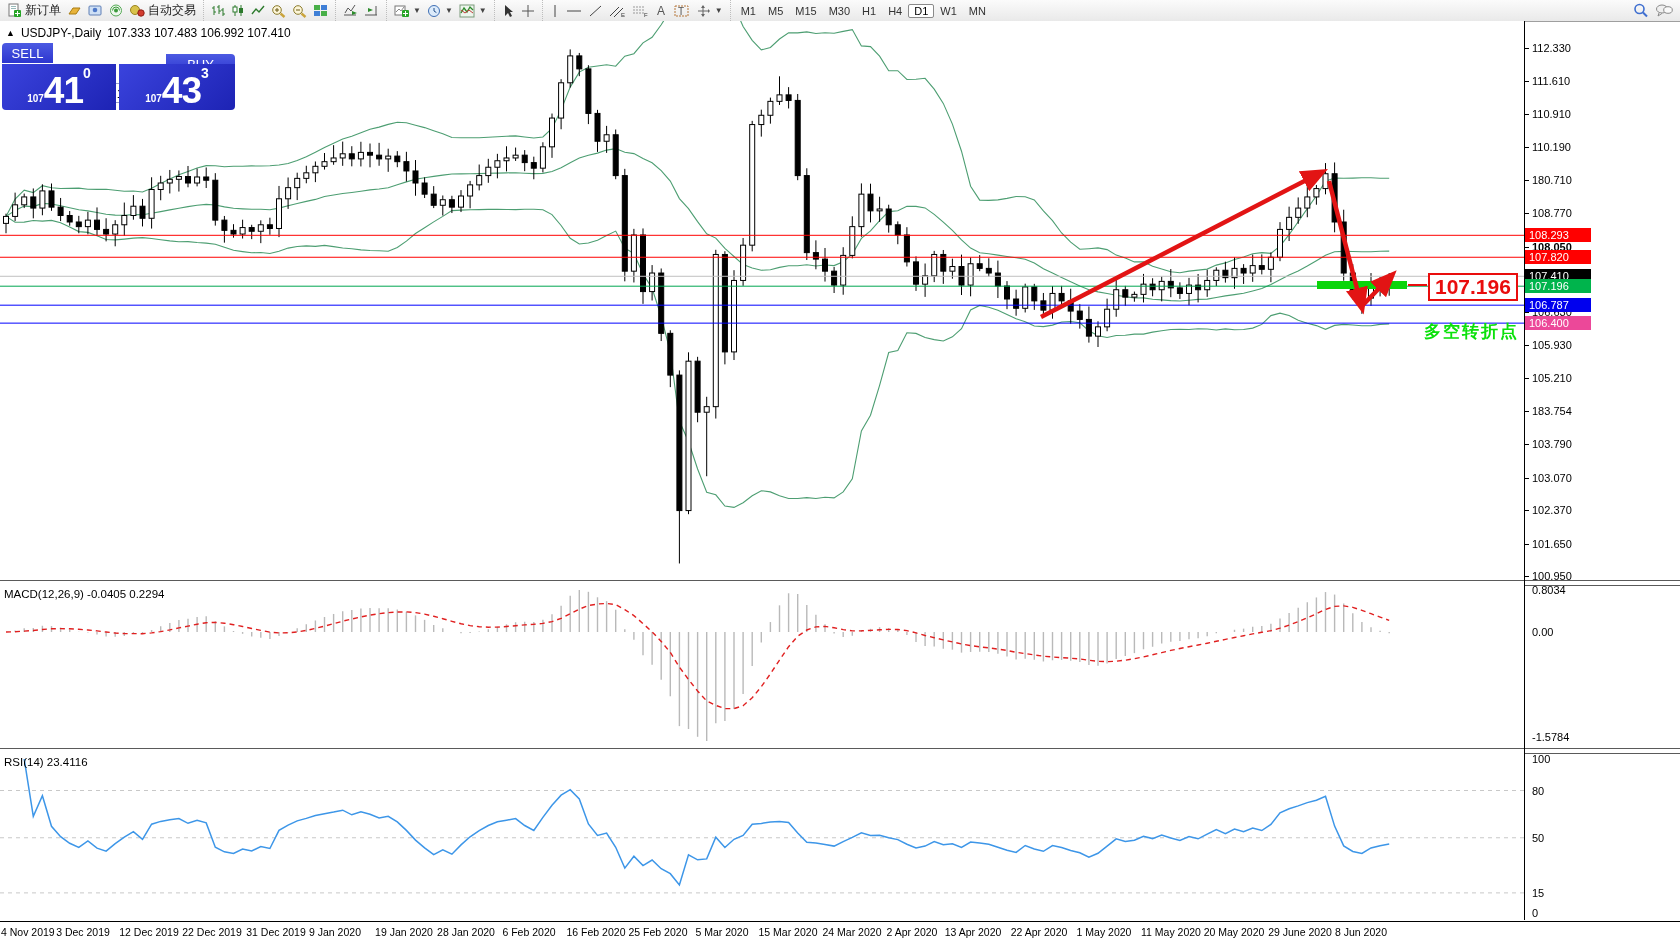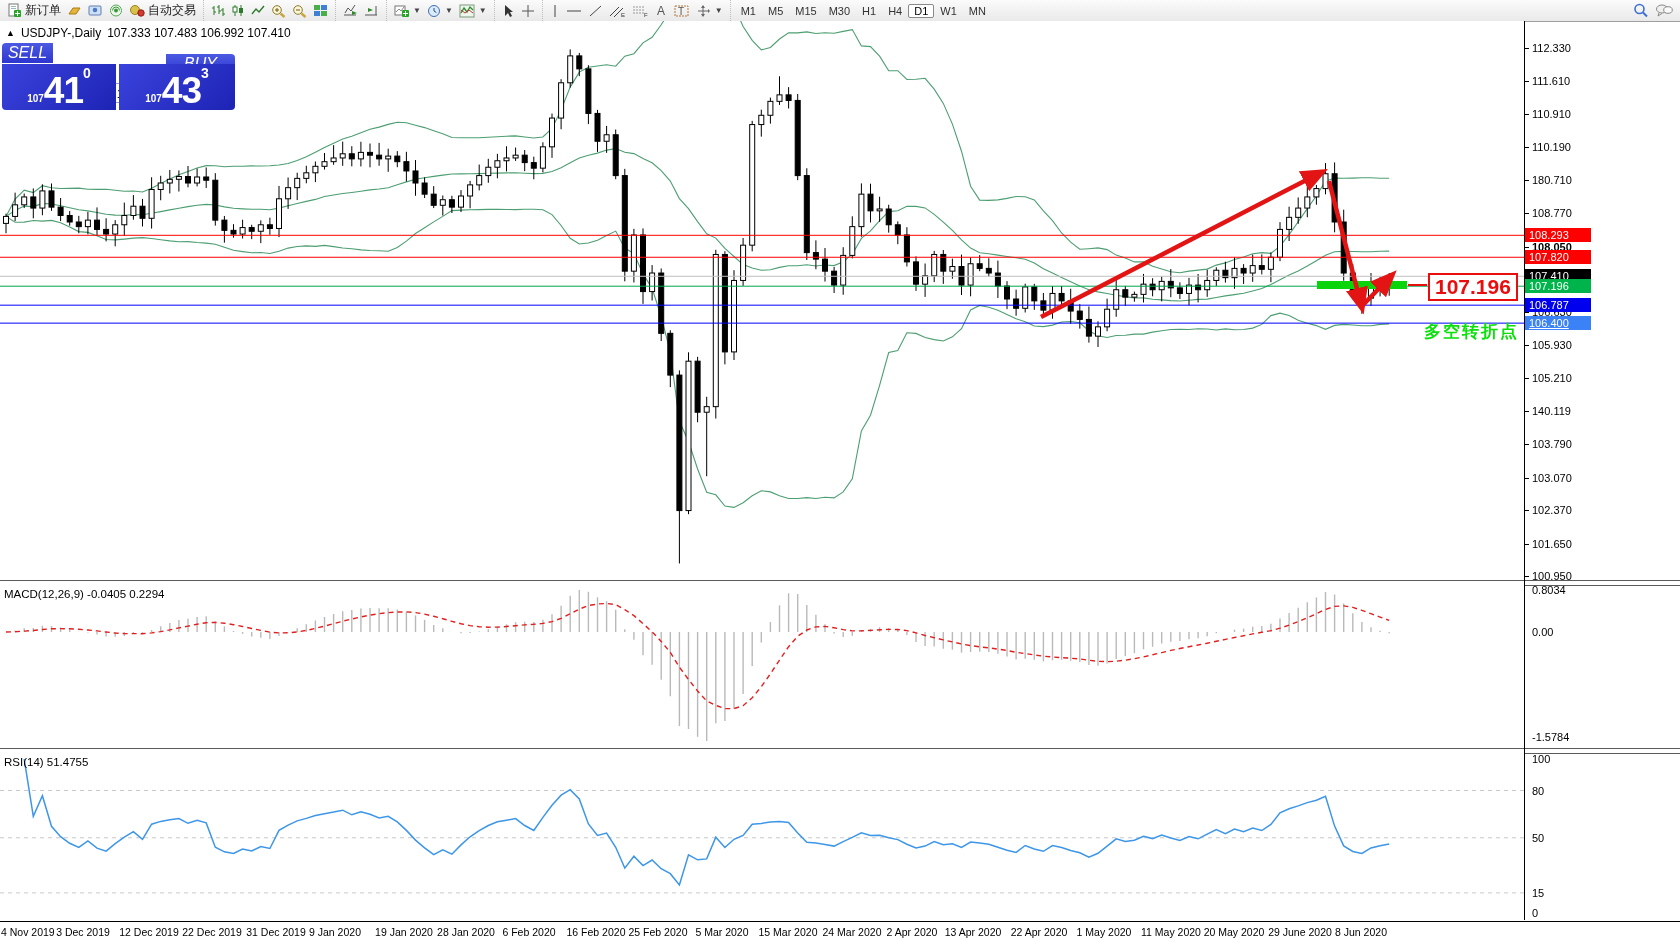--- a/index.html
+++ b/index.html
@@ -30,22 +30,22 @@
      font-size:11px;color:#fff;padding:0 4px;text-align:left;}
   #date-axis{position:absolute;left:0;top:921px;width:1680px;height:21px;border-top:1px solid #000;background:#fff;}
   .xlabel{position:absolute;top:4px;font-size:10.5px;color:#000;white-space:nowrap;transform:translateX(-50%);}
   
   #callout{position:absolute;left:1428px;top:273px;border:2px solid #e90d0d;background:#fff;
      color:#e90d0d;font-size:21px;font-weight:bold;padding:0 5px;line-height:24px;}
   #turning-point{position:absolute;left:1424px;top:320px;color:#0ae10a;font-size:17px;font-weight:bold;
      letter-spacing:2px;white-space:nowrap;}
   
   #trade-panel{position:absolute;left:2px;top:43px;width:233px;height:64px;font-family:"Liberation Sans",sans-serif;}
-  .tp-head{position:absolute;top:0;height:20px;color:#fff;font-size:16px;display:flex;align-items:center;justify-content:center;
-     background:linear-gradient(#4c5ae2,#2d36cf);font-style:italic;}
+  .tp-head{position:absolute;top:0;height:20px;color:#fff;font-size:13px;display:flex;align-items:center;justify-content:center;
+     background:linear-gradient(#4c5ae2,#2d36cf);}
   #sell-btn{left:0;width:51px;border-radius:4px 0 0 0;}
   #buy-btn{left:164px;width:69px;border-radius:0 4px 0 0;margin-top:11px;}
   #vol-box{position:absolute;left:51px;top:0;width:113px;height:20px;background:#fff;border:1px solid #9aa0c8;
      box-sizing:border-box;display:flex;margin-top:40px;}
   .vol-btn{width:17px;height:100%;background:linear-gradient(#f4f4f4,#d8d8d8);border:1px solid #b9b9b9;
      box-sizing:border-box;color:#3b4fd8;font-size:7px;display:flex;align-items:center;justify-content:center;}
   #vol-value{flex:1;font-size:13px;color:#000;display:flex;align-items:center;justify-content:flex-end;padding-right:6px;}
   .tp-price{position:absolute;top:21px;height:43px;color:#fff;display:flex;align-items:flex-end;justify-content:center;
      background:linear-gradient(135deg,#3a43dd,#1d23b4);padding-bottom:3px;}
   #sell-price{left:0;width:114px;border-radius:0 0 0 4px;}
@@ -762,21 +762,21 @@
       <path d="M24.2,7.0L33.3,64.3L42.4,43.7L51.5,74.3L60.6,84.7L69.7,91.3L78.8,95.4L87.9,89.0L97.0,96.1L106.1,99.1L115.2,91.6L124.3,85.2L133.4,79.6L142.5,87.3L151.6,72.2L160.7,69.4L169.8,67.8L178.9,66.5L188.0,71.3L197.1,68.3L206.2,70.9L215.3,95.2L224.4,99.8L233.5,101.5L242.6,97.1L251.7,99.0L260.8,94.5L269.9,96.5L279.0,78.4L288.1,73.1L297.2,68.9L306.3,66.4L315.4,63.6L324.5,61.7L333.6,60.1L342.7,58.2L351.8,62.8L360.9,59.7L370.0,62.3L379.1,65.9L388.2,64.3L397.3,69.9L406.4,78.4L415.5,88.1L424.6,95.8L433.7,102.6L442.8,97.8L451.9,102.2L461.0,92.9L470.1,84.8L479.2,78.6L488.3,73.5L497.4,69.8L506.5,68.2L515.6,66.6L524.7,73.5L533.8,78.4L542.9,65.4L552.0,53.2L561.1,43.2L570.2,37.7L579.3,47.0L588.4,71.9L597.5,83.4L606.6,81.1L615.7,95.3L624.8,116.1L633.9,104.2L643.0,113.6L652.1,108.0L661.2,116.7L670.3,121.7L679.4,133.0L688.5,102.9L697.6,107.8L706.7,106.9L715.8,85.2L724.9,95.5L734.0,87.3L743.1,83.5L752.2,72.2L761.3,71.4L770.4,70.1L779.5,69.5L788.6,70.4L797.7,81.0L806.8,90.2L815.9,91.0L825.0,92.4L834.1,94.1L843.2,89.6L852.3,85.4L861.4,80.8L870.5,83.4L879.6,83.2L888.7,85.8L897.8,87.6L906.9,92.2L916.0,95.9L925.1,94.1L934.2,89.6L943.3,92.7L952.4,91.7L961.5,95.4L970.6,90.1L979.7,91.1L988.8,92.2L997.9,95.3L1007.0,98.3L1016.1,100.4L1025.2,93.5L1034.3,97.0L1043.4,99.3L1052.5,93.6L1061.6,95.6L1070.7,98.5L1079.8,100.8L1088.9,105.2L1098.0,101.3L1107.1,94.1L1116.2,86.9L1125.3,89.4L1134.4,88.3L1143.5,84.3L1152.6,86.6L1161.7,83.1L1170.8,86.0L1179.9,88.5L1189.0,84.5L1198.1,86.8L1207.2,82.2L1216.3,77.5L1225.4,81.6L1234.5,77.1L1243.6,79.8L1252.7,76.1L1261.8,78.5L1270.9,72.4L1280.0,60.9L1289.1,56.8L1298.2,53.9L1307.3,50.6L1316.4,48.2L1325.5,44.3L1334.6,74.1L1343.7,93.9L1352.8,99.5L1361.9,101.4L1371.0,95.9L1380.1,93.7L1389.2,92.1" fill="none" stroke="#3d96e8" stroke-width="1.5"></path>
     </svg>
 <div id="axis-line"></div>
 
 <div id="chart-title">
   <span class="tri">▲</span>
   <span>USDJPY-,Daily</span>
   <span>107.333 107.483 106.992 107.410</span>
 </div>
 <div class="pane-label" style="top:588px">MACD(12,26,9) -0.0405 0.2294</div>
-<div class="pane-label" style="top:756px">RSI(14) 51.4755</div>
+<div class="pane-label" style="top:756px">RSI(14) 23.4116</div>
 
 <div id="yaxis">
       <div class="ytick" style="top: 48px;"></div>
       <div class="yaxis-label" style="top: 42px;">112.330</div>
       <div class="ytick" style="top: 81.4058px;"></div>
       <div class="yaxis-label" style="top: 75.4058px;">111.610</div>
       <div class="ytick" style="top: 113.884px;"></div>
       <div class="yaxis-label" style="top: 107.884px;">110.910</div>
       <div class="ytick" style="top: 147.29px;"></div>
       <div class="yaxis-label" style="top: 141.29px;">110.190</div>
@@ -786,37 +786,37 @@
       <div class="yaxis-label" style="top: 207.173px;">108.770</div>
       <div class="ytick" style="top: 246.579px;"></div>
       <div class="yaxis-label" style="top: 240.579px; font-weight: bold;">108.050</div>
       <div class="ytick" style="top: 312.463px;"></div>
       <div class="yaxis-label" style="top: 306.463px;">106.630</div>
       <div class="ytick" style="top: 344.941px;"></div>
       <div class="yaxis-label" style="top: 338.941px;">105.930</div>
       <div class="ytick" style="top: 378.347px;"></div>
       <div class="yaxis-label" style="top: 372.347px;">105.210</div>
       <div class="ytick" style="top: 410.825px;"></div>
-      <div class="yaxis-label" style="top: 404.825px;">140.119</div>
+      <div class="yaxis-label" style="top: 404.825px;">183.754</div>
       <div class="ytick" style="top: 444.23px;"></div>
       <div class="yaxis-label" style="top: 438.23px;">103.790</div>
       <div class="ytick" style="top: 477.636px;"></div>
       <div class="yaxis-label" style="top: 471.636px;">103.070</div>
       <div class="ytick" style="top: 510.114px;"></div>
       <div class="yaxis-label" style="top: 504.114px;">102.370</div>
       <div class="ytick" style="top: 543.52px;"></div>
       <div class="yaxis-label" style="top: 537.52px;">101.650</div>
       <div class="ytick" style="top: 575.998px;"></div>
       <div class="yaxis-label" style="top: 569.998px;">100.950</div>
       <div class="price-tag" style="top: 228.305px; background: rgb(255, 0, 0);">108.293</div>
       <div class="price-tag" style="top: 250.25px; background: rgb(255, 0, 0);">107.820</div>
       <div class="price-tag" style="top: 269.273px; background: rgb(0, 0, 0);">107.410</div>
       <div class="price-tag" style="top: 279.202px; background: rgb(0, 180, 76);">107.196</div>
       <div class="price-tag" style="top: 298.179px; background: rgb(0, 0, 238);">106.787</div>
-      <div class="price-tag" style="top: 316.134px; background: #3b82f6; text-decoration: underline;">106.400</div>
+      <div class="price-tag" style="top: 316.134px; background: #ec4899;">106.400</div>
       <div class="yaxis-label" style="top: 584px;">0.8034</div>
       <div class="yaxis-label" style="top: 626.031px;">0.00</div>
       <div class="yaxis-label" style="top: 731px;">-1.5784</div>
       <div class="yaxis-label" style="top: 753px;">100</div>
       <div class="yaxis-label" style="top: 784.5px;">80</div>
       <div class="yaxis-label" style="top: 831.75px;">50</div>
       <div class="yaxis-label" style="top: 886.875px;">15</div>
       <div class="yaxis-label" style="top: 906.5px;">0</div>
     </div>
 <div id="date-axis">

